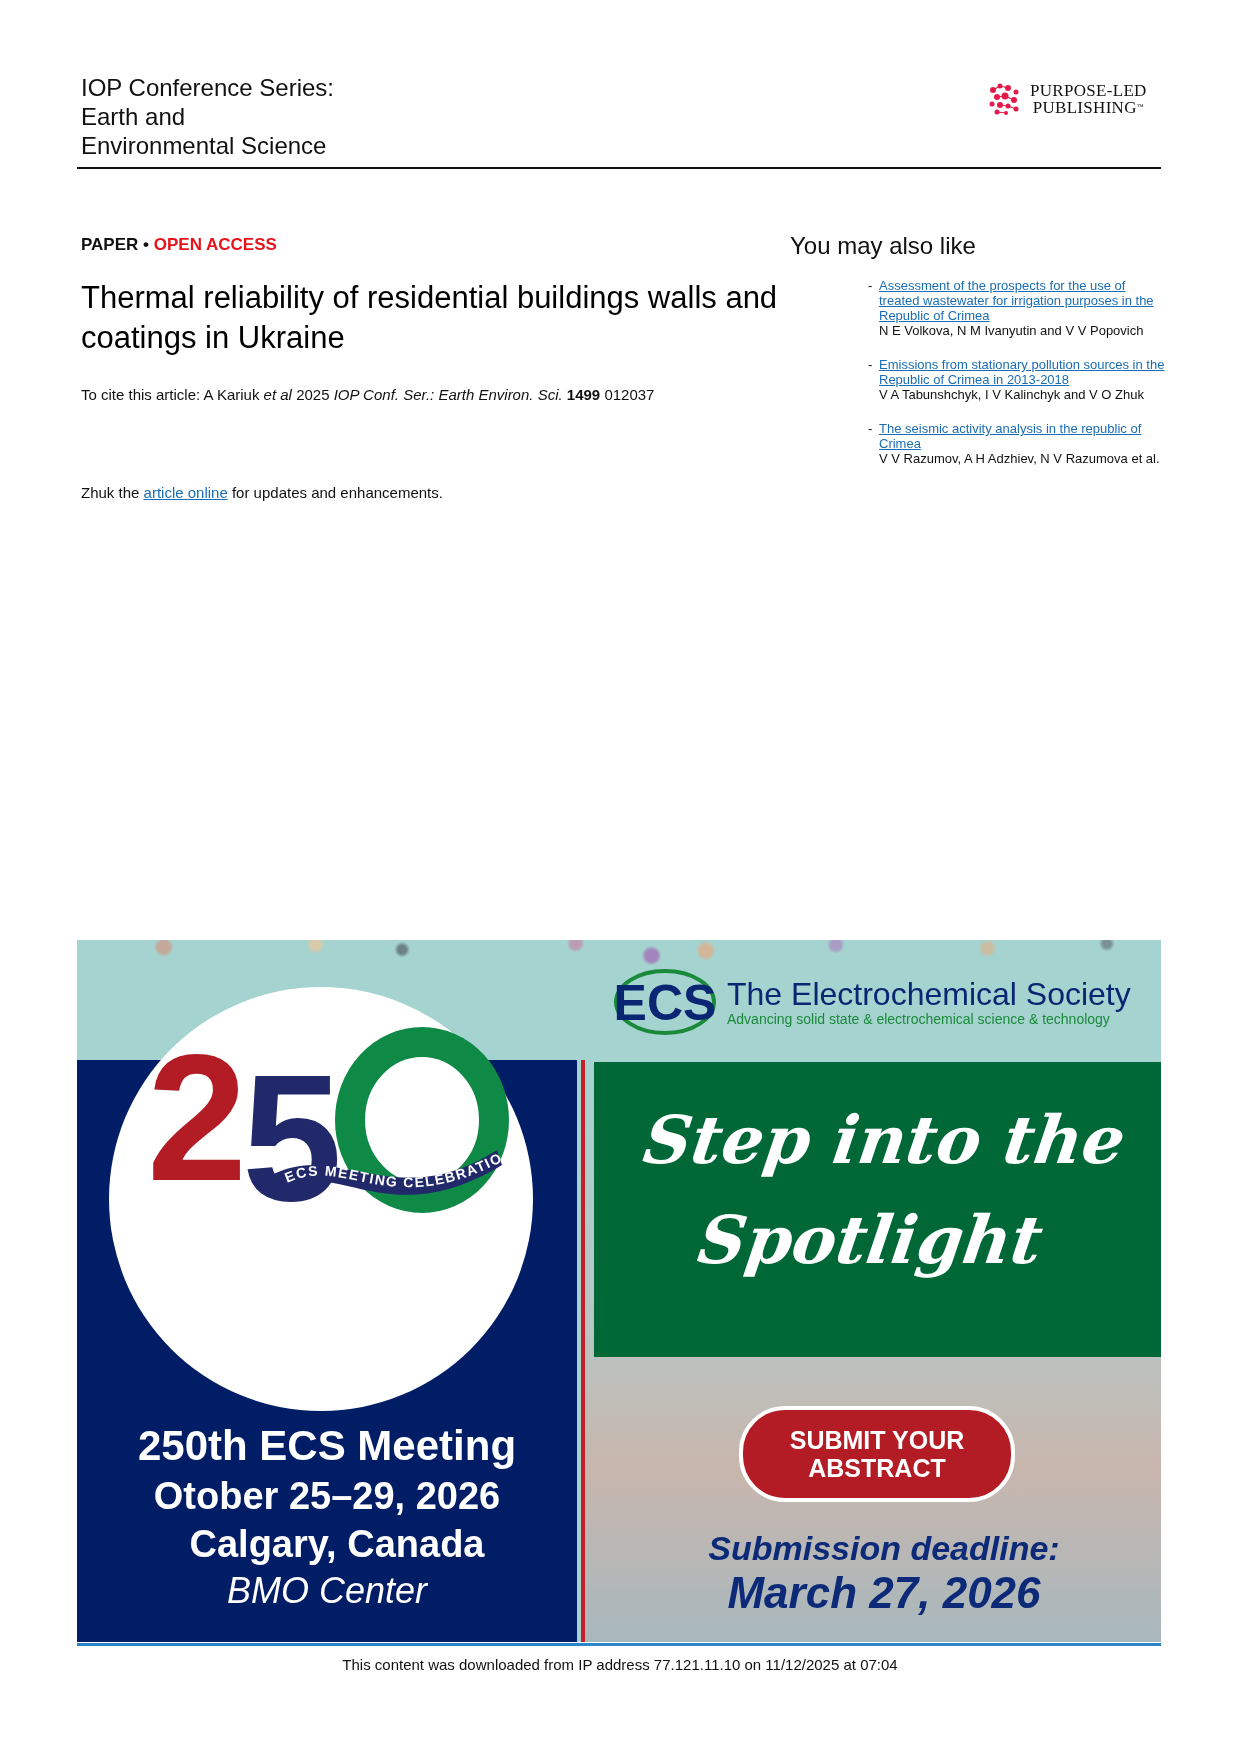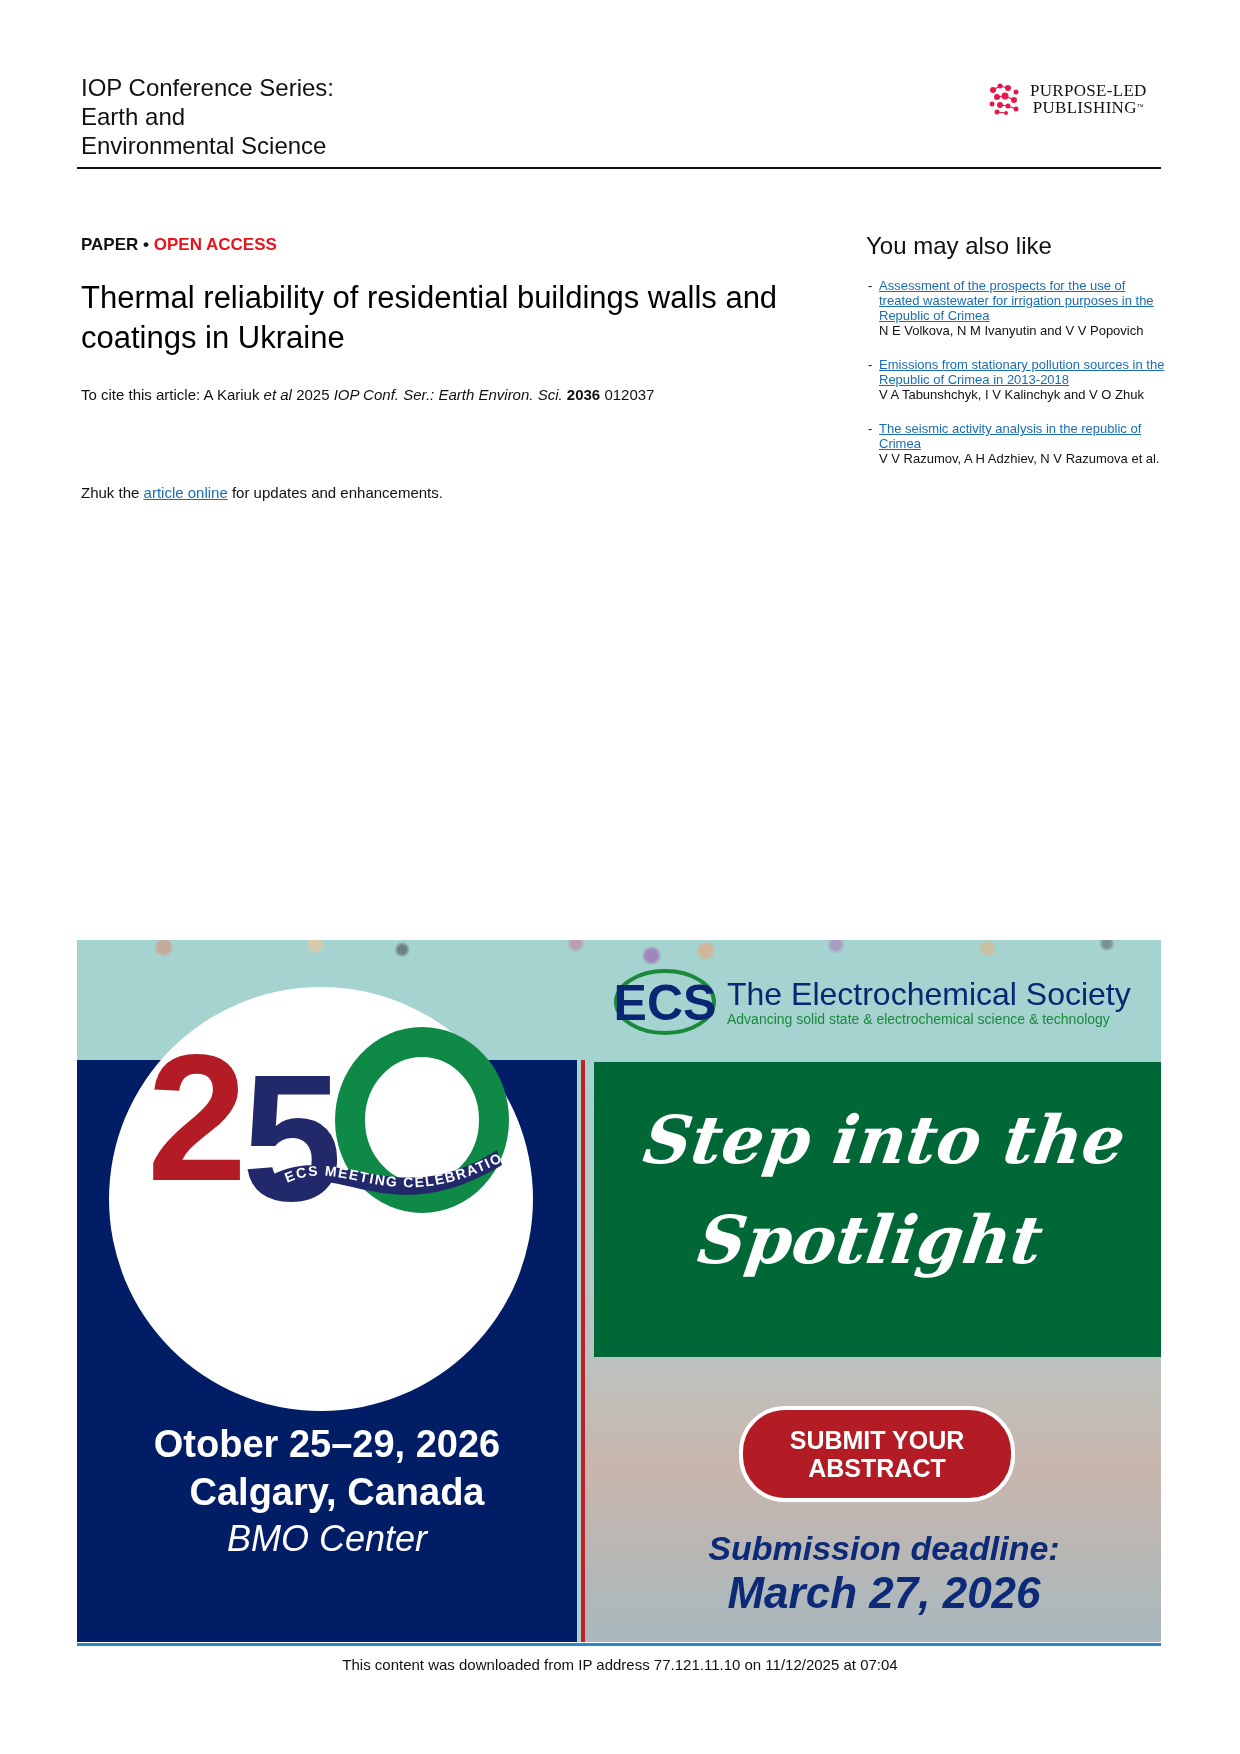--- a/index.html
+++ b/index.html
@@ -35,21 +35,21 @@
     .cite {
       position: absolute; left: 81px; top: 386px; font-size: 15px; color: #111; white-space: nowrap;
     }
     .cite b { font-weight: bold; }
     .view-online {
       position: absolute; left: 81px; top: 484px; font-size: 15px; color: #111; white-space: nowrap;
     }
     a.link { color: #1a6db5; text-decoration: underline; cursor: pointer; }
 
     .sidebar-heading {
-      position: absolute; left: 866px; top: 232px; font-size: 24px; color: #111;
+      position: absolute; left: 790px; top: 232px; font-size: 24px; color: #111;
     }
     .related-list {
       position: absolute; left: 868px; top: 278px; width: 300px; list-style: none; margin: 0; padding: 0;
       font-size: 13px; line-height: 15px;
     }
     .related-list li { position: relative; padding-left: 11px; margin-bottom: 19px; }
     .related-list li .dash { position: absolute; left: 0; top: 0; color: #111; }
     .related-list .authors { color: #111; }
 
     
@@ -181,21 +181,21 @@
   <span class="oa">OPEN ACCESS</span>
 </div>
 
 <div class="title">Thermal reliability of residential buildings walls and coatings in Ukraine</div>
 
 <div class="cite">
   <span>To cite this article: A Kariuk</span>
   <i>et al</i>
   <span>2025</span>
   <i>IOP Conf. Ser.: Earth Environ. Sci.</i>
-  <b>2036</b>
+  <b>1499</b>
   <span>012037</span>
 </div>
 
 <div class="view-online">
   <span>Zhuk the</span>
   <a class="link">article online</a>
   <span>for updates and enhancements.</span>
 </div>
 
 <div class="sidebar-heading">You may also like</div>
@@ -242,20 +242,21 @@
       <ellipse cx="52" cy="34" rx="49" ry="31" fill="none" stroke="#1a8a3a" stroke-width="4"></ellipse>
       <text x="52" y="52" text-anchor="middle" font-family="Liberation Sans, sans-serif" font-weight="bold" font-size="50" fill="#0a2571" transform="scale(1,1)">ECS</text>
     </svg>
     <div>
       <div class="ecs-name">The Electrochemical Society</div>
       <div class="ecs-tag">Advancing solid state &amp; electrochemical science &amp; technology</div>
     </div>
   </div>
 
   <div class="left-text">
+    <div class="l1">250th ECS Meeting</div>
     <div class="l2">Otober 25–29, 2026</div>
     <div class="l3">Calgary, Canada</div>
     <div class="l4">BMO Center</div>
   </div>
 
   <div class="spotlight">
     <div>Step into the</div>
     <div>Spotlight</div>
   </div>
 

